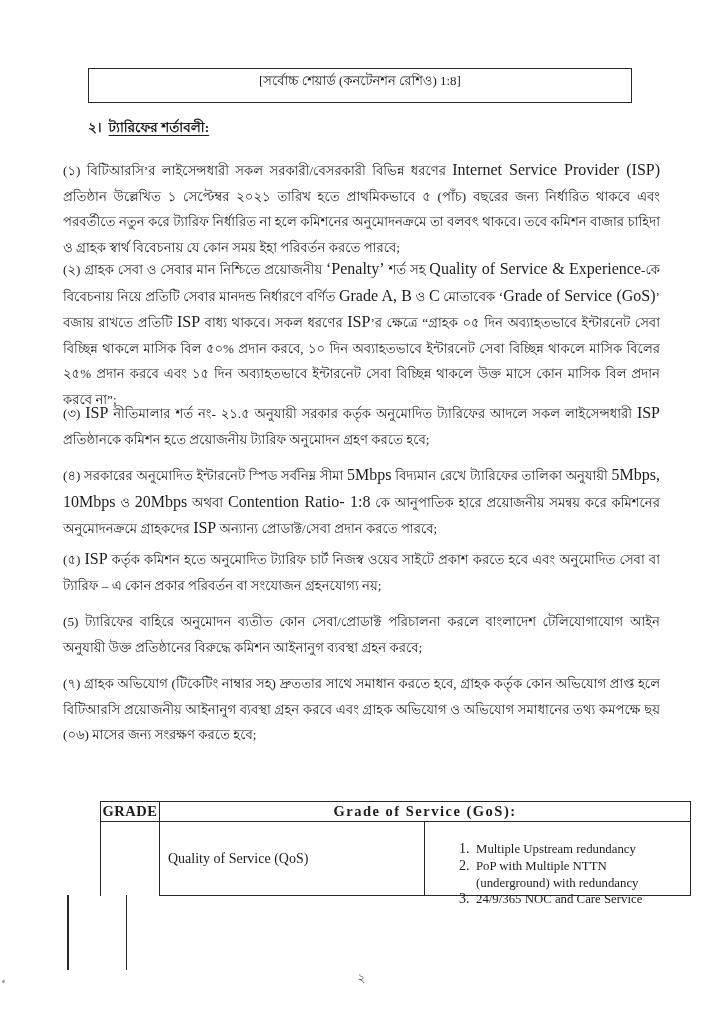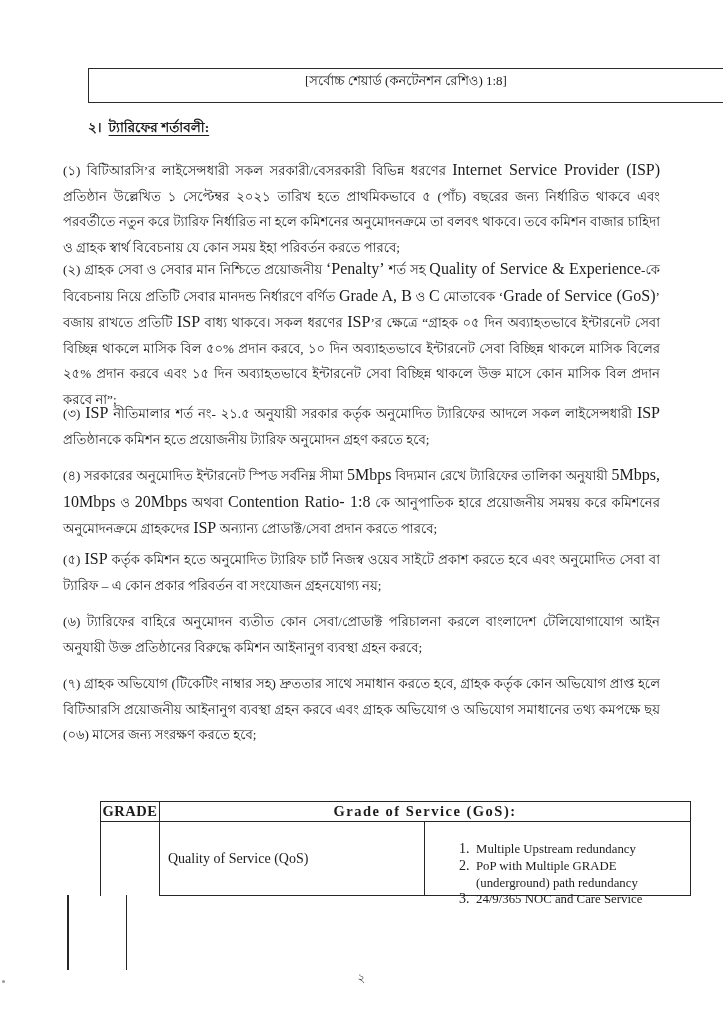--- a/index.html
+++ b/index.html
@@ -3,21 +3,21 @@
 <meta charset="utf-8">
 <style>
   html,body{margin:0;padding:0;background:#ffffff;}
   .page{
     position:relative;width:723px;height:1024px;background:#ffffff;
     font-family:"Liberation Serif","DejaVu Serif",serif;color:#1c1c1c;
     overflow:hidden;
   }
   
   .header-box{
-    position:absolute;left:88px;top:68px;width:636px;height:35px;
+    position:absolute;left:88px;top:68px;width:544px;height:35px;
     border:1.6px solid #2b2b2b;box-sizing:border-box;
     text-align:center;font-size:13px;padding-top:2px;
   }
   
   .sec-heading{position:absolute;font-weight:bold;font-size:13.5px;white-space:nowrap;}
   .sec2-heading{left:88px;top:117px;}
   .sec3-heading{left:66px;top:757px;}
   .sec-num{margin-right:7px;}
   .underlined{text-decoration:underline;text-underline-offset:3px;text-decoration-thickness:1.2px;}
   .en{font-family:"Liberation Serif",serif;font-size:16px;}
@@ -77,37 +77,37 @@
   <div class="sec-heading sec2-heading">
     <span class="sec-num">২।</span><span class="underlined">ট্যারিফের শর্তাবলী:</span>
   </div>
 
   <div class="paras">
       <p class="para"><span>(১) বিটিআরসি’র লাইসেন্সধারী সকল সরকারী/বেসরকারী বিভিন্ন ধরণের </span><span class="en">Internet Service Provider (ISP)</span><span> প্রতিষ্ঠান উল্লেখিত ১ সেপ্টেম্বর ২০২১ তারিখ হতে প্রাথমিকভাবে ৫ (পাঁচ) বছরের জন্য নির্ধারিত থাকবে এবং পরবর্তীতে নতুন করে ট্যারিফ নির্ধারিত না হলে কমিশনের অনুমোদনক্রমে তা বলবৎ থাকবে। তবে কমিশন বাজার চাহিদা ও গ্রাহক স্বার্থ বিবেচনায় যে কোন সময় ইহা পরিবর্তন করতে পারবে;</span></p>
       <p class="para"><span>(২) গ্রাহক সেবা ও সেবার মান নিশ্চিতে প্রয়োজনীয় </span><span class="en">‘Penalty’</span><span> শর্ত সহ </span><span class="en">Quality of Service &amp; Experience</span><span>-কে বিবেচনায় নিয়ে প্রতিটি সেবার মানদন্ড নির্ধারণে বর্ণিত </span><span class="en">Grade A, B</span><span> ও </span><span class="en">C</span><span> মোতাবেক ‘</span><span class="en">Grade of Service (GoS)</span><span>’ বজায় রাখতে প্রতিটি </span><span class="en">ISP</span><span> বাধ্য থাকবে। সকল ধরণের </span><span class="en">ISP</span><span>’র ক্ষেত্রে “গ্রাহক ০৫ দিন অব্যাহতভাবে ইন্টারনেট সেবা বিচ্ছিন্ন থাকলে মাসিক বিল ৫০% প্রদান করবে, ১০ দিন অব্যাহতভাবে ইন্টারনেট সেবা বিচ্ছিন্ন থাকলে মাসিক বিলের ২৫% প্রদান করবে এবং ১৫ দিন অব্যাহতভাবে ইন্টারনেট সেবা বিচ্ছিন্ন থাকলে উক্ত মাসে কোন মাসিক বিল প্রদান করবে না”;</span></p>
       <p class="para"><span>(৩) </span><span class="en">ISP</span><span> নীতিমালার শর্ত নং- ২১.৫ অনুযায়ী সরকার কর্তৃক অনুমোদিত ট্যারিফের আদলে সকল লাইসেন্সধারী </span><span class="en">ISP</span><span> প্রতিষ্ঠানকে কমিশন হতে প্রয়োজনীয় ট্যারিফ অনুমোদন গ্রহণ করতে হবে;</span></p>
       <p class="para"><span>(৪) সরকারের অনুমোদিত ইন্টারনেট স্পিড সর্বনিম্ন সীমা </span><span class="en">5Mbps</span><span> বিদ্যমান রেখে ট্যারিফের তালিকা অনুযায়ী </span><span class="en">5Mbps, 10Mbps</span><span> ও </span><span class="en">20Mbps</span><span> অথবা </span><span class="en">Contention Ratio- 1:8</span><span> কে আনুপাতিক হারে প্রয়োজনীয় সমন্বয় করে কমিশনের অনুমোদনক্রমে গ্রাহকদের </span><span class="en">ISP</span><span> অন্যান্য প্রোডাক্ট/সেবা প্রদান করতে পারবে;</span></p>
       <p class="para"><span>(৫) </span><span class="en">ISP</span><span> কর্তৃক কমিশন হতে অনুমোদিত ট্যারিফ চার্ট নিজস্ব ওয়েব সাইটে প্রকাশ করতে হবে এবং অনুমোদিত সেবা বা ট্যারিফ – এ কোন প্রকার পরিবর্তন বা সংযোজন গ্রহনযোগ্য নয়;</span></p>
-      <p class="para"><span>(৬) ট্যারিফের বাহিরে অনুমোদন ব্যতীত কোন সেবা/প্রোডাক্ট পরিচালনা করলে বাংলাদেশ টেলিযোগাযোগ আইন অনুযায়ী উক্ত প্রতিষ্ঠানের বিরুদ্ধে কমিশন আইনানুগ ব্যবস্থা গ্রহন করবে;</span></p>
+      <p class="para"><span>(5) ট্যারিফের বাহিরে অনুমোদন ব্যতীত কোন সেবা/প্রোডাক্ট পরিচালনা করলে বাংলাদেশ টেলিযোগাযোগ আইন অনুযায়ী উক্ত প্রতিষ্ঠানের বিরুদ্ধে কমিশন আইনানুগ ব্যবস্থা গ্রহন করবে;</span></p>
       <p class="para"><span>(৭) গ্রাহক অভিযোগ (টিকেটিং নাম্বার সহ) দ্রুততার সাথে সমাধান করতে হবে, গ্রাহক কর্তৃক কোন অভিযোগ প্রাপ্ত হলে বিটিআরসি প্রয়োজনীয় আইনানুগ ব্যবস্থা গ্রহন করবে এবং গ্রাহক অভিযোগ ও অভিযোগ সমাধানের তথ্য কমপক্ষে ছয় (০৬) মাসের জন্য সংরক্ষণ করতে হবে;</span></p>
     </div>
 
 
   <div class="doc-table">
     <div class="t-row t-head">
       <div class="t-cell c-grade">GRADE</div>
       <div class="t-cell c-goshead">Grade of Service (GoS):</div>
     </div>
     <div class="t-row t-body">
       <div class="t-cell c-grade-empty"></div>
       <div class="t-cell c-qos">Quality of Service (QoS)</div>
       <div class="t-cell c-list">
         <ol>
             <li>Multiple Upstream redundancy</li>
-            <li>PoP with Multiple GRADE (underground) path redundancy</li>
+            <li>PoP with Multiple NTTN (underground) with redundancy</li>
             <li>24/9/365 NOC and Care Service</li>
           </ol>
       </div>
     </div>
   </div>
   <div class="cont-line cl-left"></div>
   <div class="cont-line cl-mid"></div>
 
   <div class="page-number">২</div>
   <div class="stray"></div>

